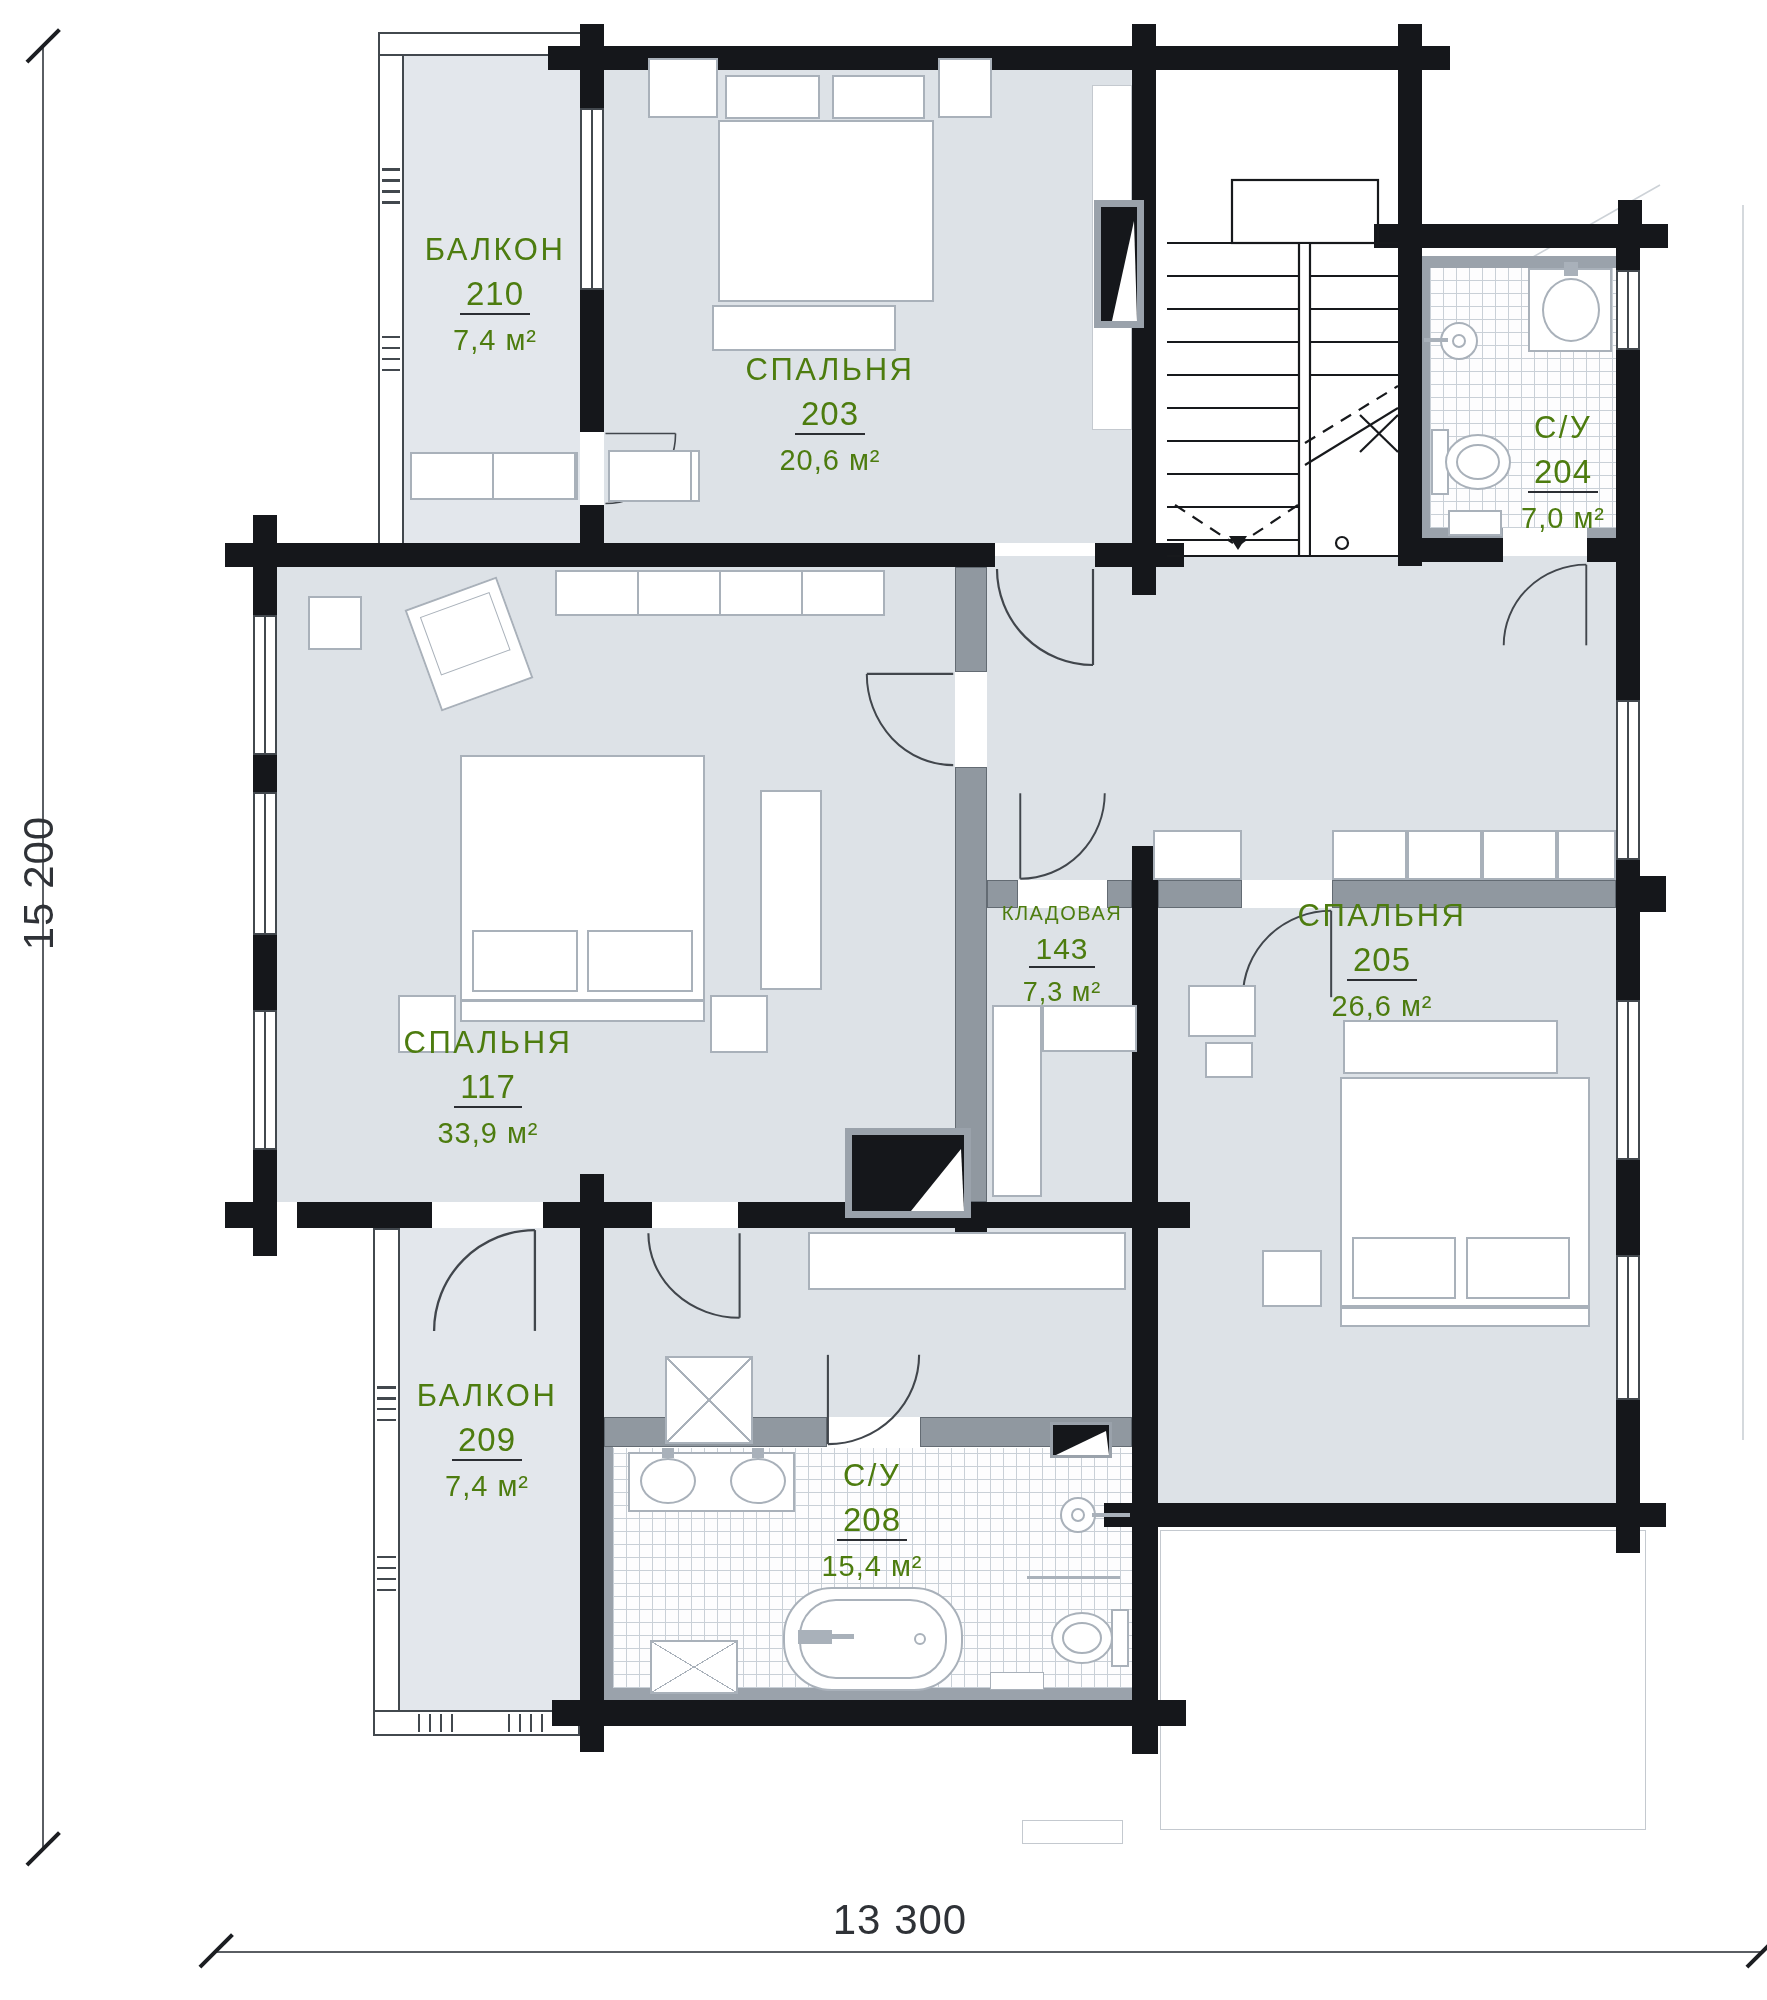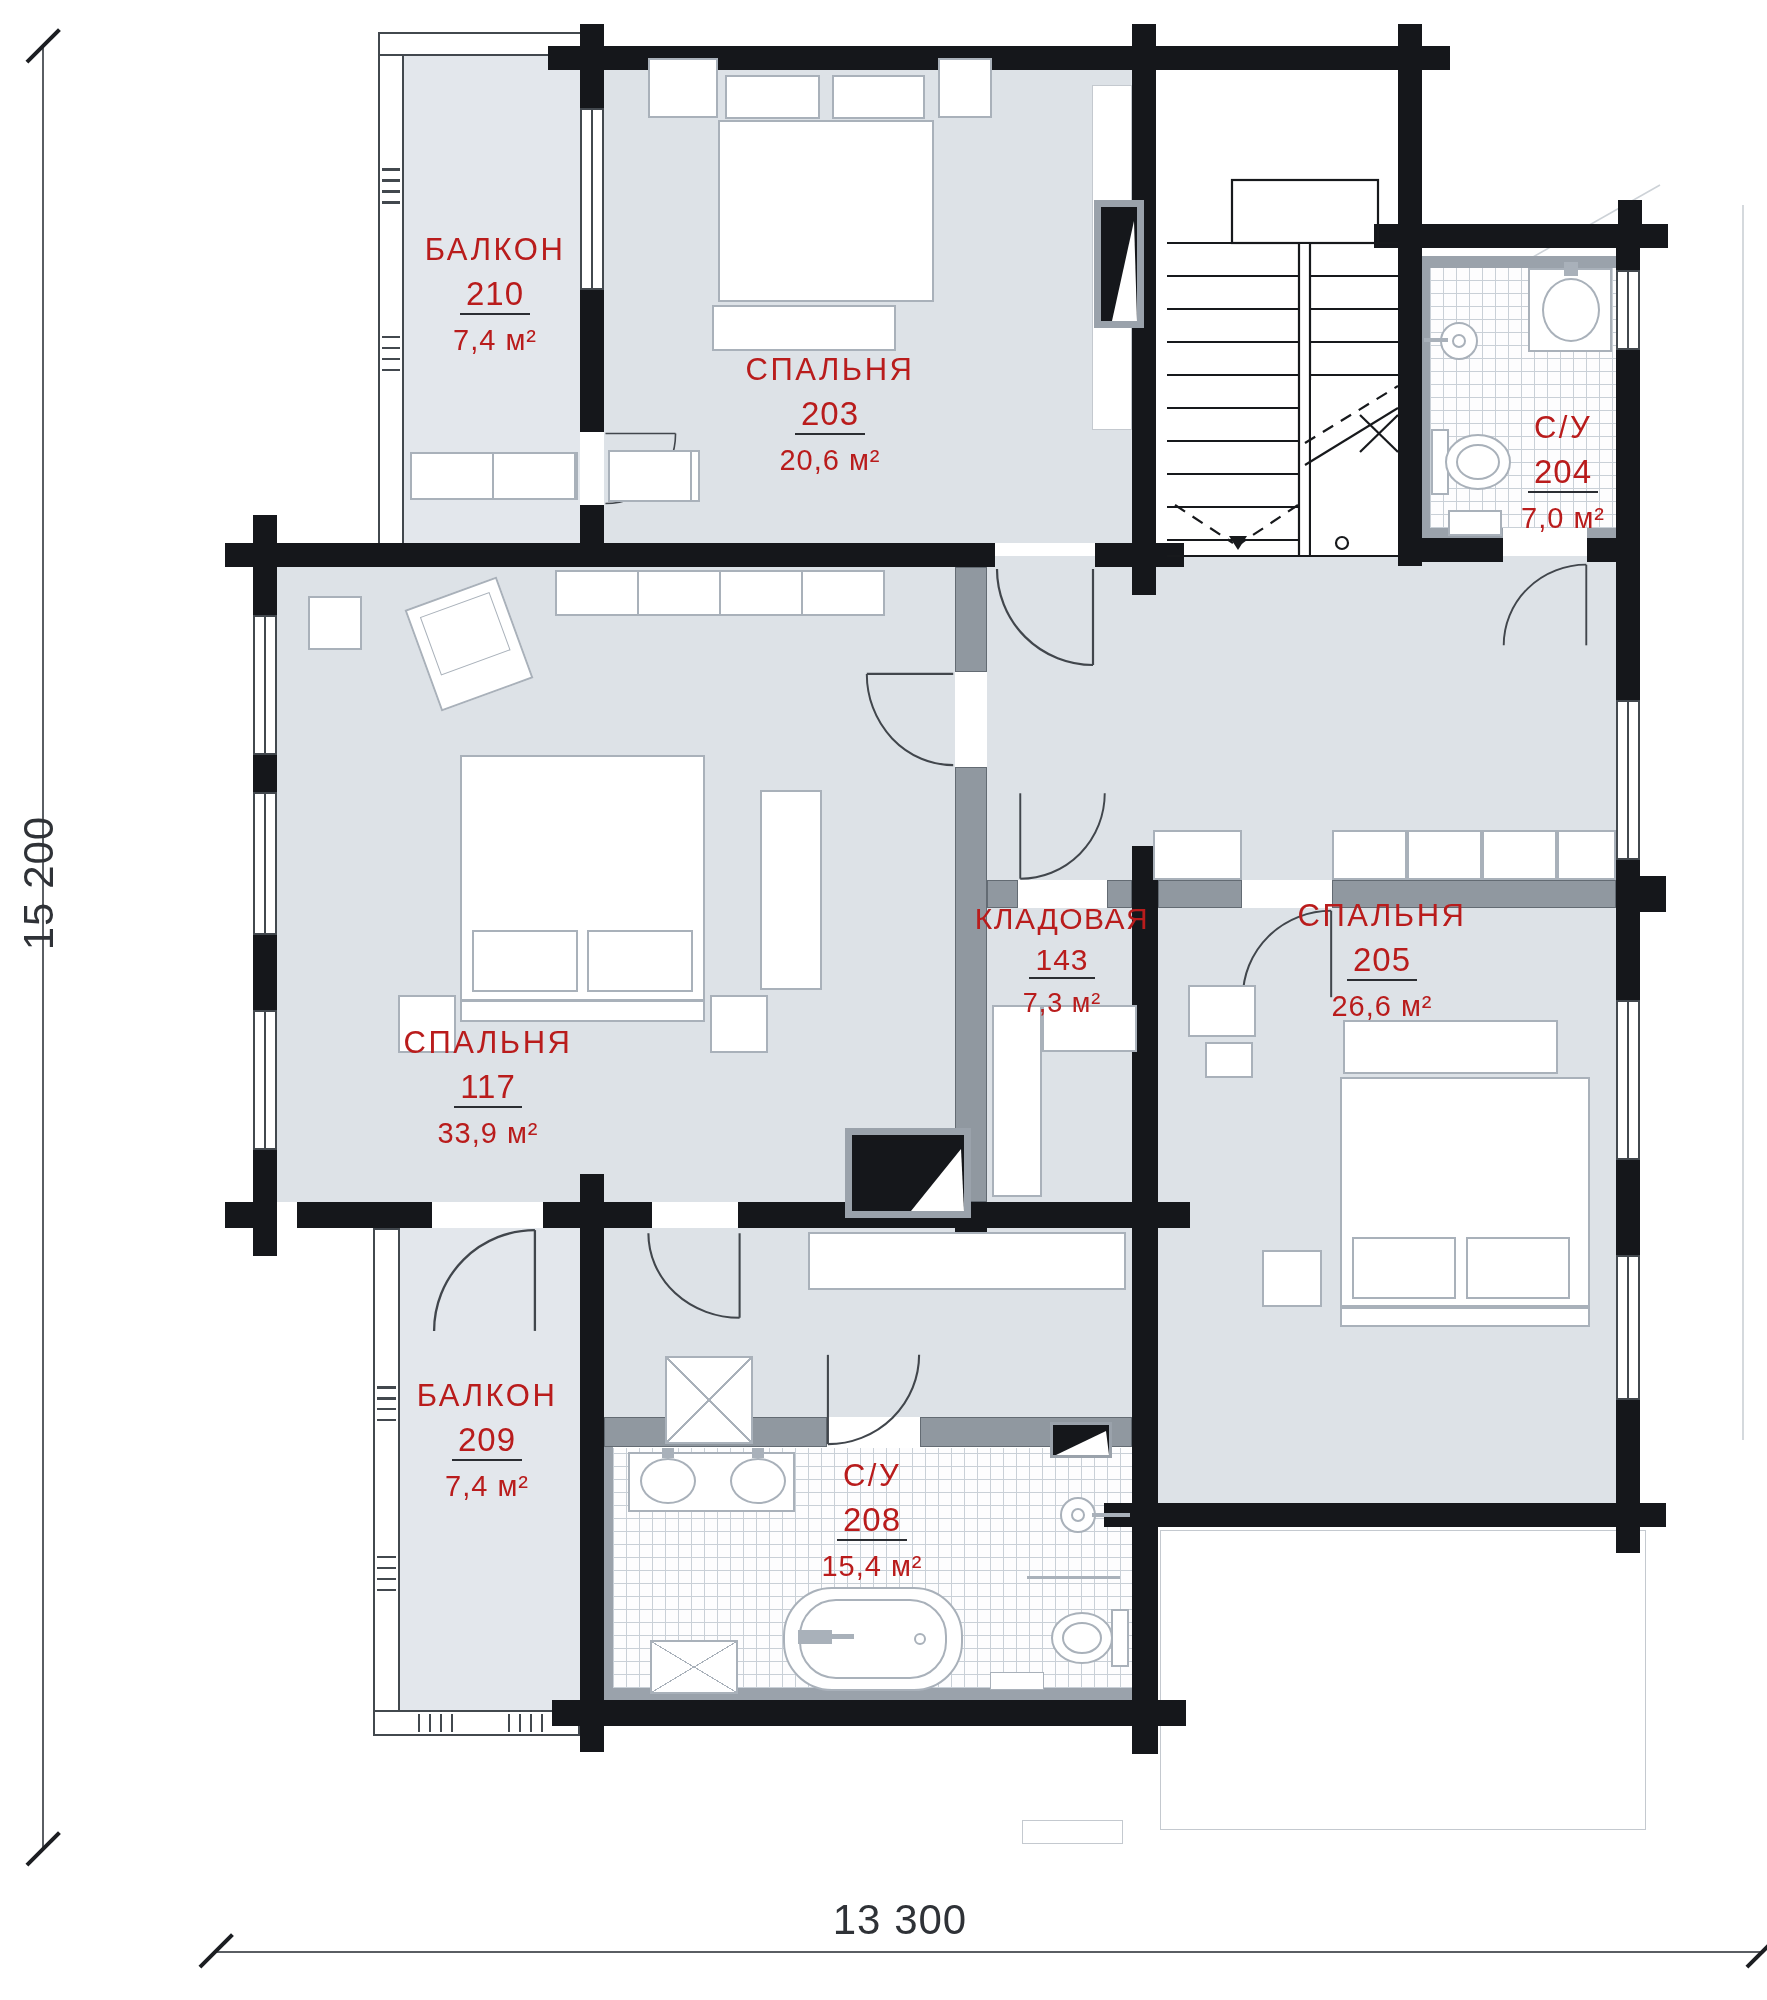--- a/index.html
+++ b/index.html
@@ -26,25 +26,25 @@
                       linear-gradient(to bottom right,transparent 49.4%,#a9b1ba 49.4% 50.6%,transparent 50.6%)}
   i.cells{background:#fff;border:2px solid #a9b1ba;box-sizing:border-box;
      background-image:repeating-linear-gradient(90deg,transparent 0 80px,#a9b1ba 80px 82px)}
   i.ell{background:#fff;border:2px solid #a9b1ba;border-radius:50%;box-sizing:border-box}
   i.gray{background:#a9b1ba}
   .vent{position:absolute;border:7px solid #9aa2ab;background:#15171b}
   .vent b{position:absolute;right:0;bottom:0;width:0;height:0;border-style:solid;border-color:transparent}
   .door{position:absolute}
   .door svg{width:100%;height:100%;display:block;overflow:visible}
   .door path{stroke:#41464c;stroke-width:2.2;fill:none}
-  .lbl{position:absolute;color:#b91c1c;text-align:center;display:flex;flex-direction:column;align-items:center;z-index:30}
+  .lbl{position:absolute;color:#4d7c0f;text-align:center;display:flex;flex-direction:column;align-items:center;z-index:30}
   .lbl .nm{font-size:31px;font-weight:500;letter-spacing:2.5px;white-space:nowrap}
   .lbl .no{font-size:33px;font-weight:500;border-bottom:2.5px solid #2b2e33;padding:0 6px;margin-top:7px;letter-spacing:1px}
   .lbl .ar{font-size:29px;margin-top:9px;letter-spacing:1px}
-  .lbl.sm .nm{font-size:30px;letter-spacing:1.5px}
+  .lbl.sm .nm{font-size:20px;letter-spacing:1.5px}
   .lbl.sm .no{font-size:30px}
   .lbl.sm .ar{font-size:27px}
   .dim{position:absolute;color:#2f3237;font-size:42px;text-align:center;letter-spacing:1px}
   i.dl{background:#5a5e63}
   i.tick{width:46px;height:3.5px;background:#1c1e22;transform:rotate(-45deg)}
   i.roof{background:#d5d9dd}
   .sseg{stroke:#17191c;stroke-width:2.2;fill:none}
   .sdash{stroke:#17191c;stroke-width:2.2;fill:none;stroke-dasharray:12 9}
   .flight-svg{position:absolute}
   .fix{stroke:#a9b1ba;stroke-width:2;fill:#fff}

